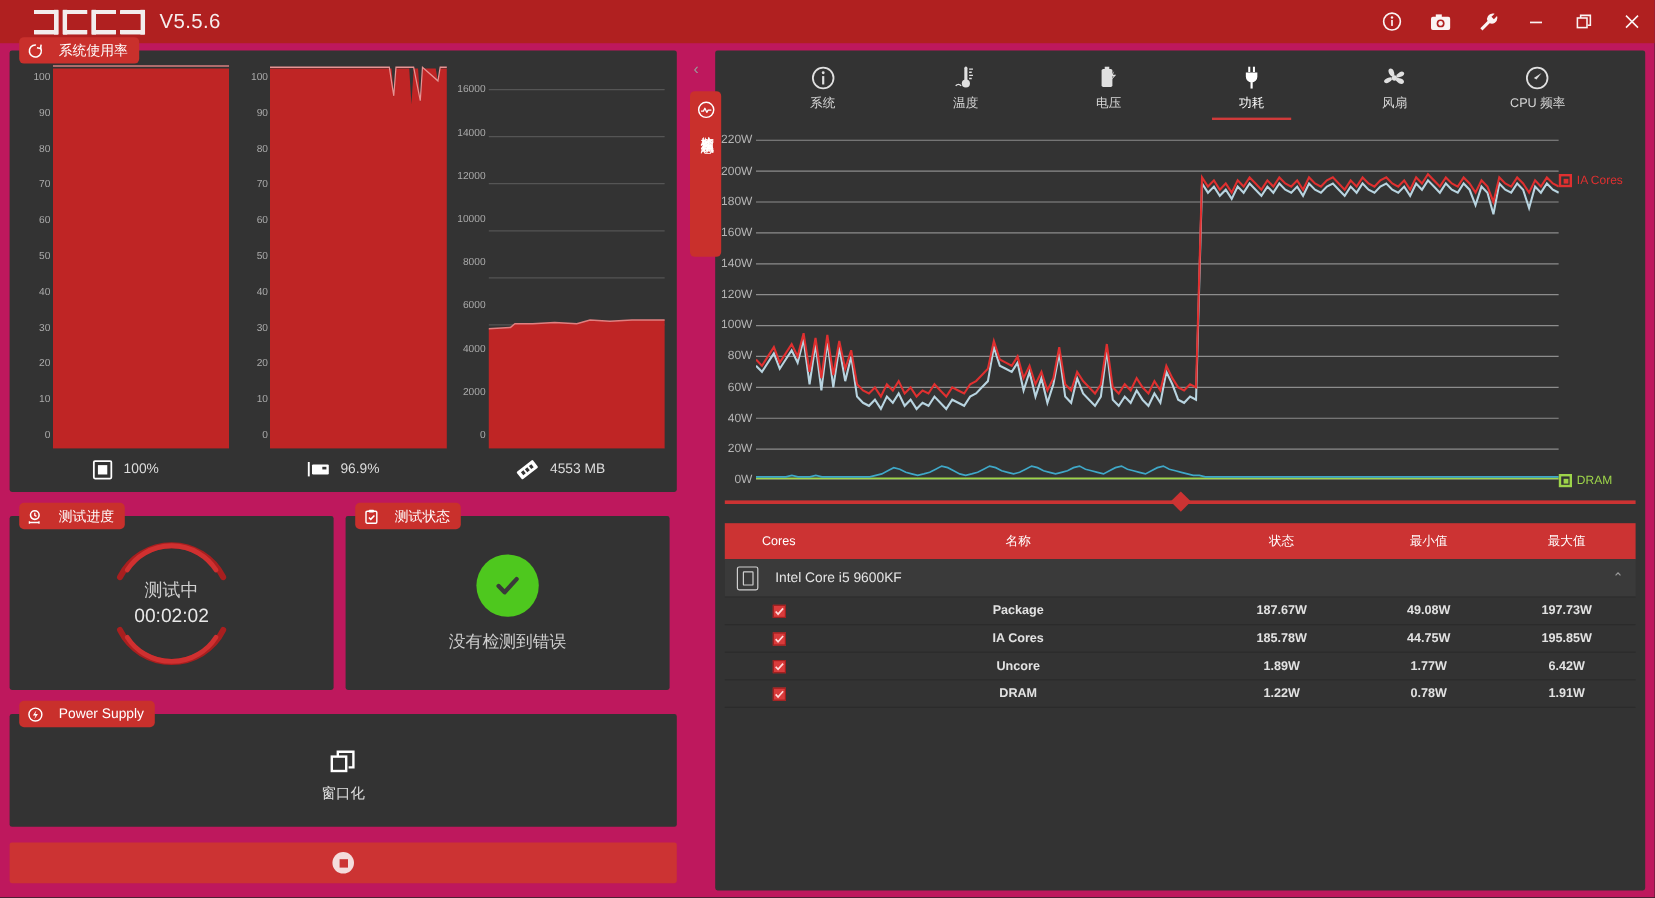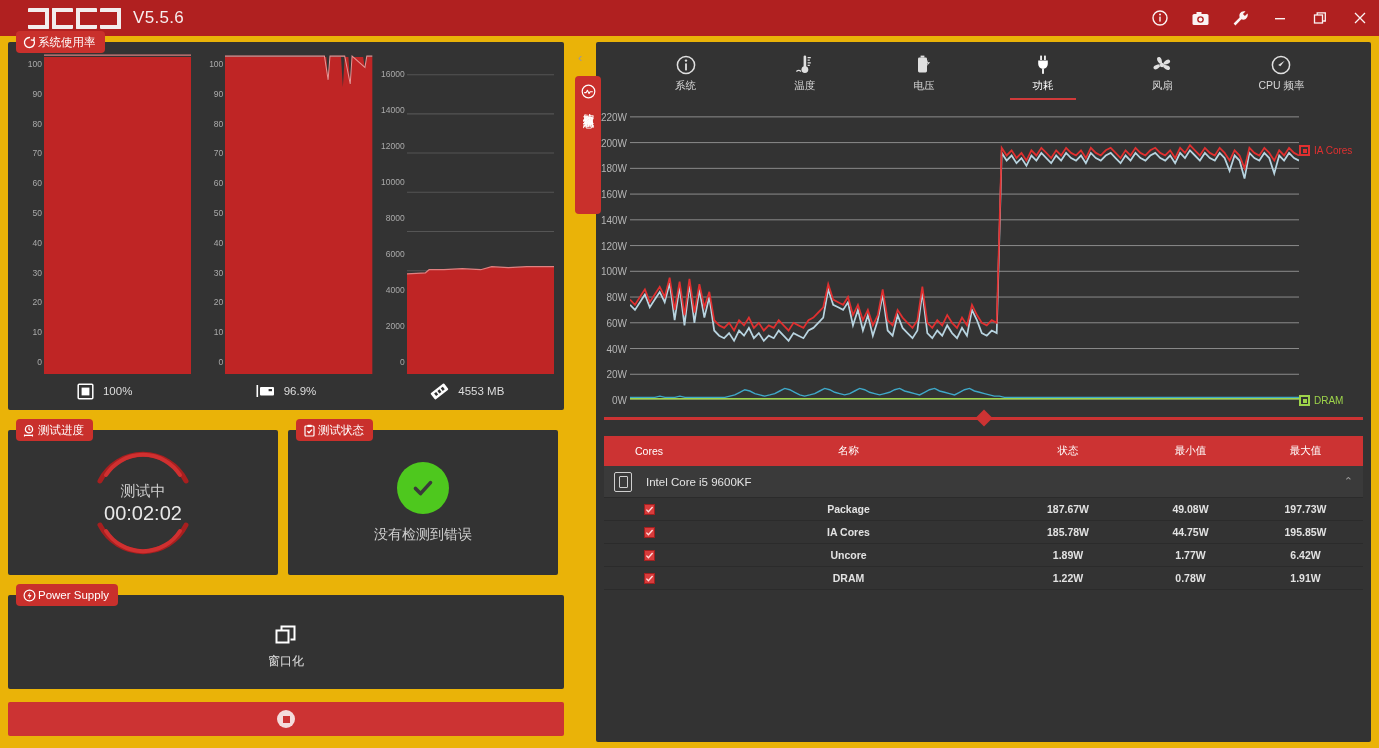--- a/index.html
+++ b/index.html
@@ -2,21 +2,21 @@
 <html><head>
 <meta charset="utf-8">
 <style>
   * { box-sizing: border-box; margin: 0; padding: 0; }
   html, body {
     width: 1379px; height: 748px;
     background: #1e1e1e;
     font-family: "Liberation Sans", "DejaVu Sans", sans-serif;
     overflow: hidden;
   }
-  #app { position: relative; width: 1379px; height: 748px; background: #eab308; }
+  #app { position: relative; width: 1379px; height: 748px; background: #be185d; }
 
   
   .titlebar {
     position: absolute; left: 0; top: 0; width: 1379px; height: 36px;
     background: #b02020; display: flex; align-items: center;
   }
   .logo-wrap { display: flex; align-items: center; margin-left: 28px; }
   .logo-mark { display: flex; align-items: center; gap: 3px; }
   .logo-letter {
     width: 21px; height: 21px; position: relative;
@@ -29,21 +29,21 @@
   .tb-icon { width: 18px; height: 18px; display: flex; align-items: center; justify-content: center;
              color: #fff; opacity: .95; cursor: pointer; }
   .tb-icon svg { display: block; }
 
   
   .left-col { position: absolute; left: 8px; top: 42px; width: 556px; height: 700px; }
 
   .panel { position: relative; background: #333333; border-radius: 2px; }
   .panel-badge {
     position: absolute; left: 8px; top: -11px; height: 22px; padding: 0 9px 0 7px;
-    background: #c9302c; border-radius: 4px; display: flex; align-items: center; gap: 2px;
+    background: #c9302c; border-radius: 4px; display: flex; align-items: center; gap: 13px;
     color: #fff; font-size: 11.5px; white-space: nowrap; z-index: 5;
   }
   .panel-badge svg { display: block; }
 
   
   .usage-panel { height: 368px; padding: 12px 6px 0 6px; }
   .usage-charts { display: flex; height: 320px; }
   .uchart { position: relative; flex: 1; margin: 0 4px; }
   .uc-axis { position: absolute; left: 0; top: 0; width: 26px; height: 100%; }
   .uc-tick { position: absolute; right: 2px; color: #aaa; font-size: 8.5px; transform: translateY(-50%); }
@@ -54,21 +54,21 @@
   .ustat-label { color: #ddd; font-size: 11.5px; }
   .ustat svg { display: block; }
 
   
   .mid-row { display: flex; gap: 10px; margin-top: 20px; }
   .prog-panel { width: 270px; height: 145px; }
   .stat-panel { width: 270px; height: 145px; }
   .prog-inner { height: 100%; display: flex; flex-direction: column; align-items: center; justify-content: center; position: relative; }
   .prog-arcs { position: absolute; left: 0; top: 0; width: 100%; height: 100%; }
   .prog-text { color: #cfcfcf; font-size: 15px; text-align: center; line-height: 1.5; z-index: 2; }
-  .prog-time { color: #e8e8e8; font-size: 20px; text-align: center; z-index: 2; }
+  .prog-time { color: #e8e8e8; font-size: 16px; text-align: center; z-index: 2; }
   .stat-inner { height: 100%; display: flex; flex-direction: column; align-items: center; justify-content: center; gap: 12px; }
   .check-circle { width: 52px; height: 52px; border-radius: 50%; background: #4ec81e;
                   display: flex; align-items: center; justify-content: center; }
   .stat-text { color: #cfcfcf; font-size: 14px; }
 
   
   .ps-panel { height: 94px; margin-top: 20px; }
   .ps-inner { height: 100%; display: flex; align-items: center; padding-top: 10px; }
   .ps-item { flex: 1; display: flex; flex-direction: column; align-items: center; gap: 7px; cursor: pointer; }
   .ps-label { color: #e0e0e0; font-size: 12px; }

